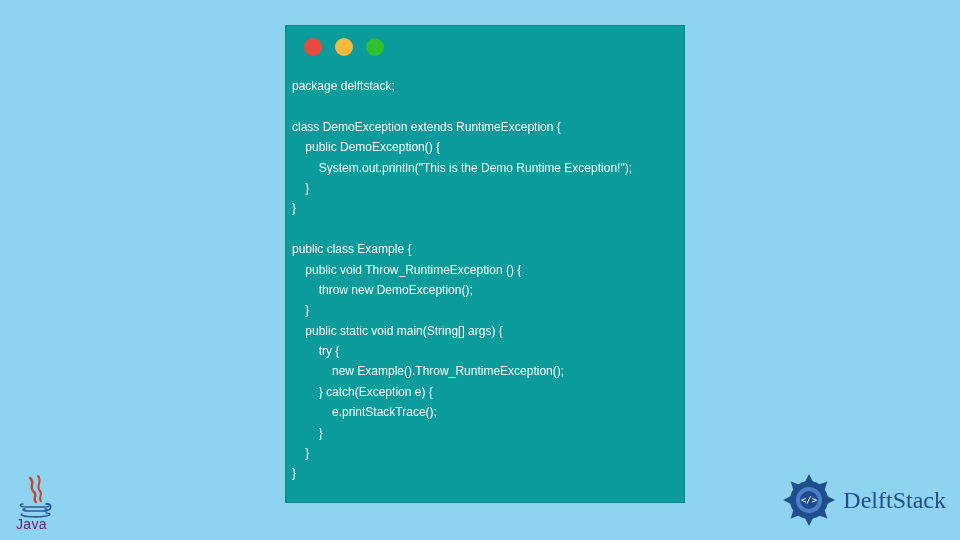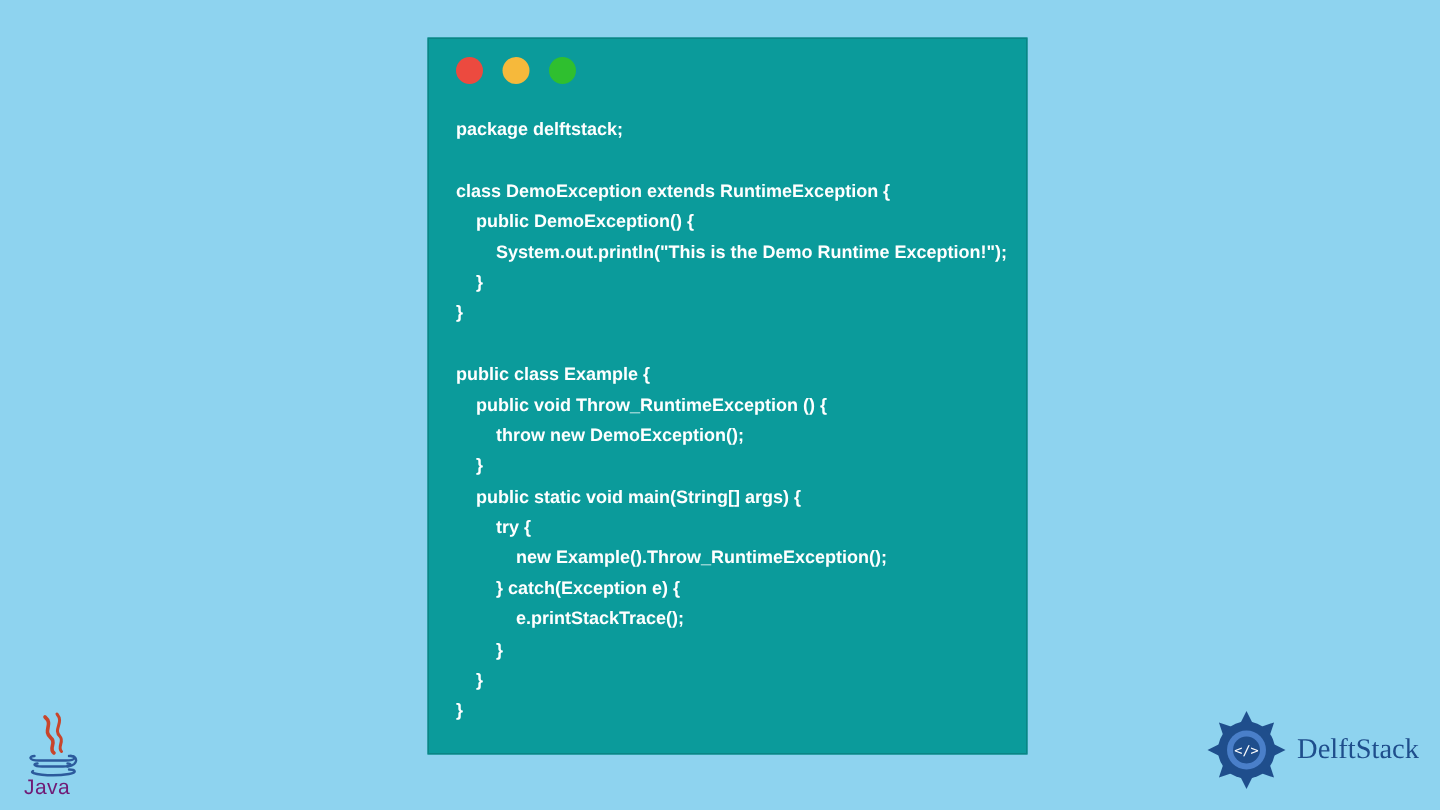--- a/index.html
+++ b/index.html
@@ -28,27 +28,26 @@
   }
   .traffic-dot {
     width: 18px;
     height: 18px;
     border-radius: 50%;
   }
   .dot-red { background: #ec4a3f; }
   .dot-yellow { background: #f6b93b; }
   .dot-green { background: #2fbf2f; }
   .code-body {
-    padding: 8px 22px 18px 18px;
+    padding: 8px 22px 18px 6px;
     color: #ffffff;
     font-size: 12px;
     line-height: 1.7;
     font-family: -apple-system, BlinkMacSystemFont, "Segoe UI", Arial, sans-serif;
     white-space: pre;
-    font-weight: bold;
   }
   .java-logo {
     position: absolute;
     left: 16px;
     bottom: 8px;
     width: 48px;
   }
   .java-cup { display:block; }
   .java-text {
     font-family: Arial, sans-serif;
@@ -60,21 +59,21 @@
   .delft-logo {
     position: absolute;
     right: 14px;
     bottom: 12px;
     display: flex;
     align-items: center;
     gap: 6px;
   }
   .delft-text {
     font-family: Georgia, 'Times New Roman', serif;
-    font-size: 19px;
+    font-size: 24px;
     color: #1f4e8c;
   }
 </style>
 </head>
 <body>
 
 <div class="code-window">
   <div class="titlebar">
     <div class="traffic-dot dot-red"></div>
     <div class="traffic-dot dot-yellow"></div>

